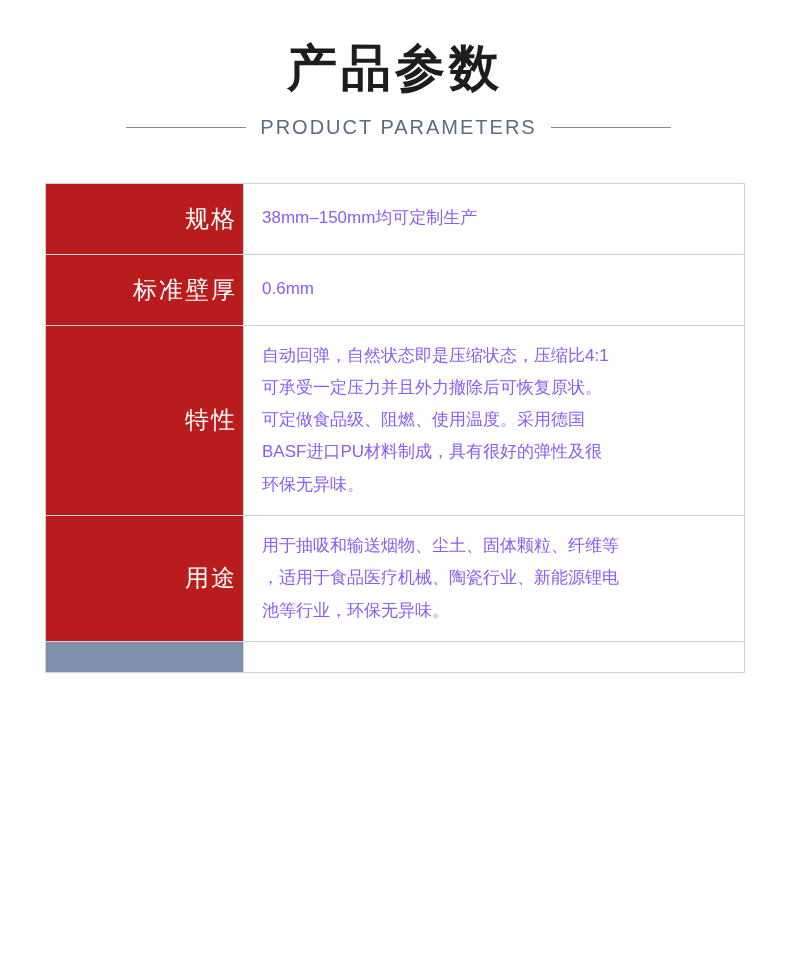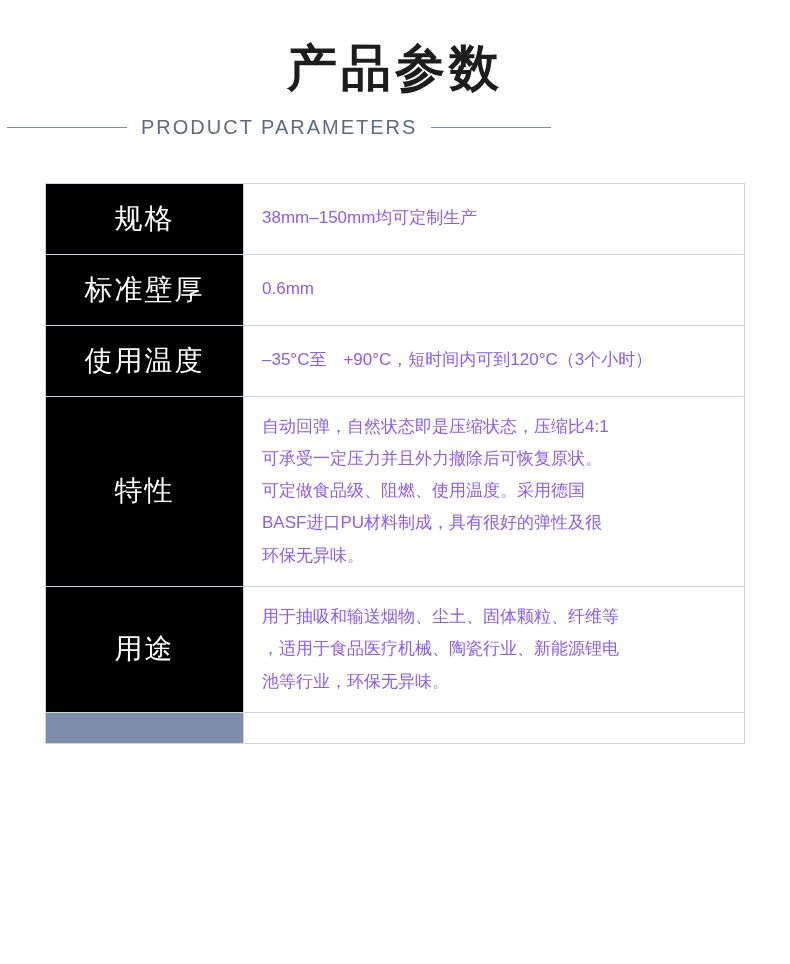--- a/index.html
+++ b/index.html
@@ -32,21 +32,21 @@
     font-weight: bold;
     letter-spacing: 4px;
     color: #1d1d1d;
     line-height: 1.15;
     margin: 0;
   }
   .header-sub-wrap {
     margin-top: 18px;
     display: flex;
     align-items: center;
-    justify-content: flex-start;
+    justify-content: center;
     gap: 14px;
     margin-left: 7px;
   }
   .rule {
     height: 1px;
     background: #7b8aa5;
     width: 120px;
     flex: 0 0 120px;
   }
   .header-subtitle {
@@ -65,25 +65,25 @@
   table.params {
     border-collapse: collapse;
     width: 700px;
     table-layout: fixed;
   }
   table.params tr {
     background: #ffffff;
   }
   table.params th.label {
     width: 185px;
-    background: #000000;
+    background: #b91c1c;
     color: #ffffff;
-    font-size: 28px;
+    font-size: 24px;
     font-weight: normal;
-    text-align: center;
+    text-align: right;
     vertical-align: middle;
     border: 1px solid #ccd3df;
     letter-spacing: 2px;
     padding: 10px 6px;
   }
   table.params td.value {
     background: #ffffff;
     border: 1px solid #ccd3df;
     font-size: 17px;
     color: #8b5cf6;
@@ -140,26 +140,20 @@
         </tr>
 
         <tr class="row-short">
           <th class="label">标准壁厚</th>
           <td class="value">
             <span class="line">0.6mm</span>
           </td>
         </tr>
 
 
-        <tr class="row-short">
-          <th class="label">使用温度</th>
-          <td class="value">
-            <span class="line">–35°C至　+90°C，短时间内可到120°C（3个小时）</span>
-          </td>
-        </tr>
 
         <tr class="row-tall">
           <th class="label">特性</th>
           <td class="value">
             <span class="line">自动回弹，自然状态即是压缩状态，压缩比4:1</span>
             <span class="line">可承受一定压力并且外力撤除后可恢复原状。</span>
             <span class="line">可定做食品级、阻燃、使用温度。采用德国</span>
             <span class="line">BASF进口PU材料制成，具有很好的弹性及很</span>
             <span class="line">环保无异味。</span>
           </td>

